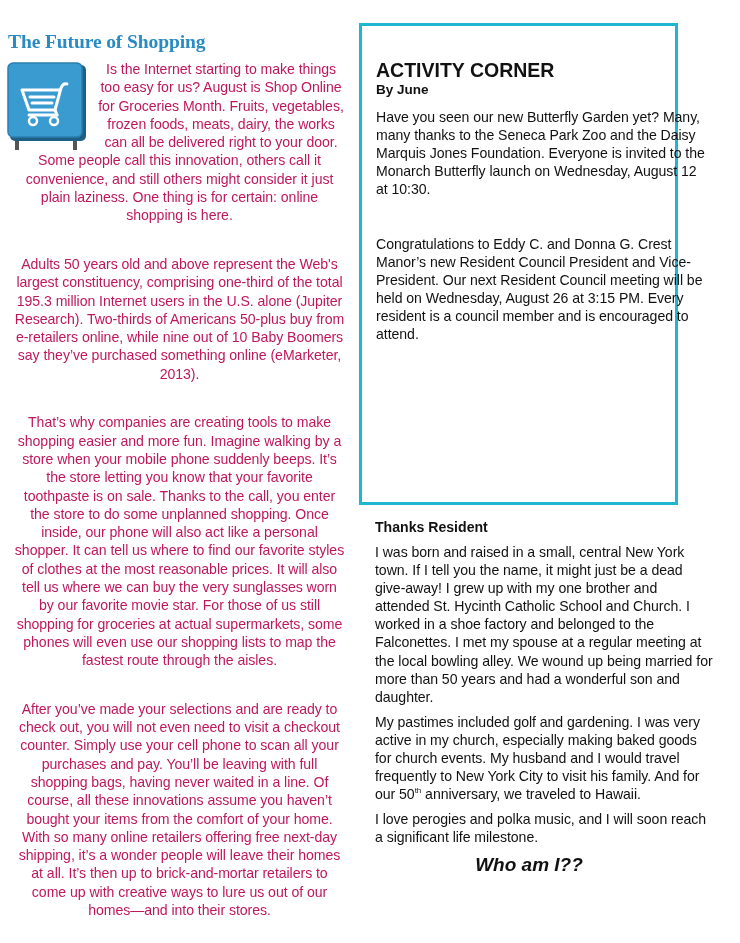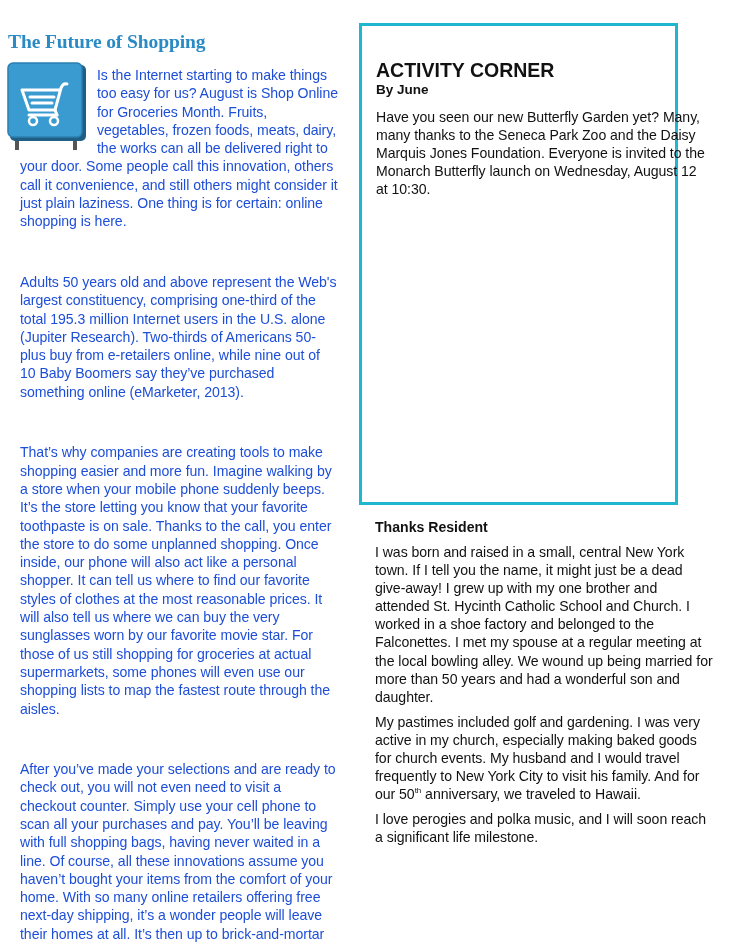--- a/index.html
+++ b/index.html
@@ -42,23 +42,24 @@
       height: 88px;
       margin: 2px 10px 0 -1px;
       position: relative;
     }
     .cart-icon svg {
       display: block;
     }
     .body-text {
       font-size: 14.1px;
       line-height: 18.3px;
-      margin: 12px;
-      color: #1d4ed8;
+      margin: 6px;
+      color: #be185d;
       letter-spacing: -0.05px;
+      text-align: center;
     }
     .para-gap {
       height: 18.3px;
     }
 
     
     .activity-box {
       position: absolute;
       left: 359px;
       top: 23px;
@@ -164,23 +165,25 @@
     <p class="body-text">After you’ve made your selections and are ready to check out, you will not even need to visit a checkout counter. Simply use your cell phone to scan all your purchases and pay. You’ll be leaving with full shopping bags, having never waited in a line. Of course, all these innovations assume you haven’t bought your items from the comfort of your home. With so many online retailers offering free next-day shipping, it’s a wonder people will leave their homes at all. It’s then up to brick-and-mortar retailers to come up with creative ways to lure us out of our homes—and into their stores.</p>
   </div>
 
   <div class="activity-box">
     <div class="activity-inner">
       <h2 class="activity-title">ACTIVITY CORNER</h2>
       <div class="activity-byline">By June</div>
       <p class="right-text">Have you seen our new Butterfly Garden yet? Many, many thanks to the Seneca Park Zoo and the Daisy Marquis Jones Foundation. Everyone is invited to the Monarch Butterfly launch on Wednesday, August 12 at 10:30.</p>
       <div class="right-gap"></div>
       <div class="right-gap"></div>
+      <p class="right-text">Congratulations to Eddy C. and Donna G. Crest Manor’s new Resident Council President and Vice-President.  Our next Resident Council meeting will be held on Wednesday, August 26 at 3:15 PM.  Every resident is a council member and is encouraged to attend.</p>
     </div>
   </div>
 
   <div class="mystery">
     <h3 class="mystery-title">Thanks Resident</h3>
     <p class="right-text">I was born and raised in a small, central New York town.  If I tell you the name, it might just be a dead give-away!  I grew up with my one brother and attended St. Hycinth Catholic School and Church.  I worked in a shoe factory and belonged to the Falconettes.  I met my spouse at a regular meeting at the local bowling alley.  We wound up being married for more than 50 years and had a wonderful son and daughter.</p>
     <p class="right-text"><span>My pastimes included golf and gardening.  I was very active in my church, especially making baked goods for church events.  My husband and I would travel frequently to New York City to visit his family.  And for our 50</span><sup>th</sup><span> anniversary, we traveled to Hawaii.</span></p>
     <p class="right-text">I love perogies and polka music, and I will soon reach a significant life milestone.</p>
+    <div class="who-am-i">Who am I??</div>
   </div>
 
 </div>
 
 </body></html>

